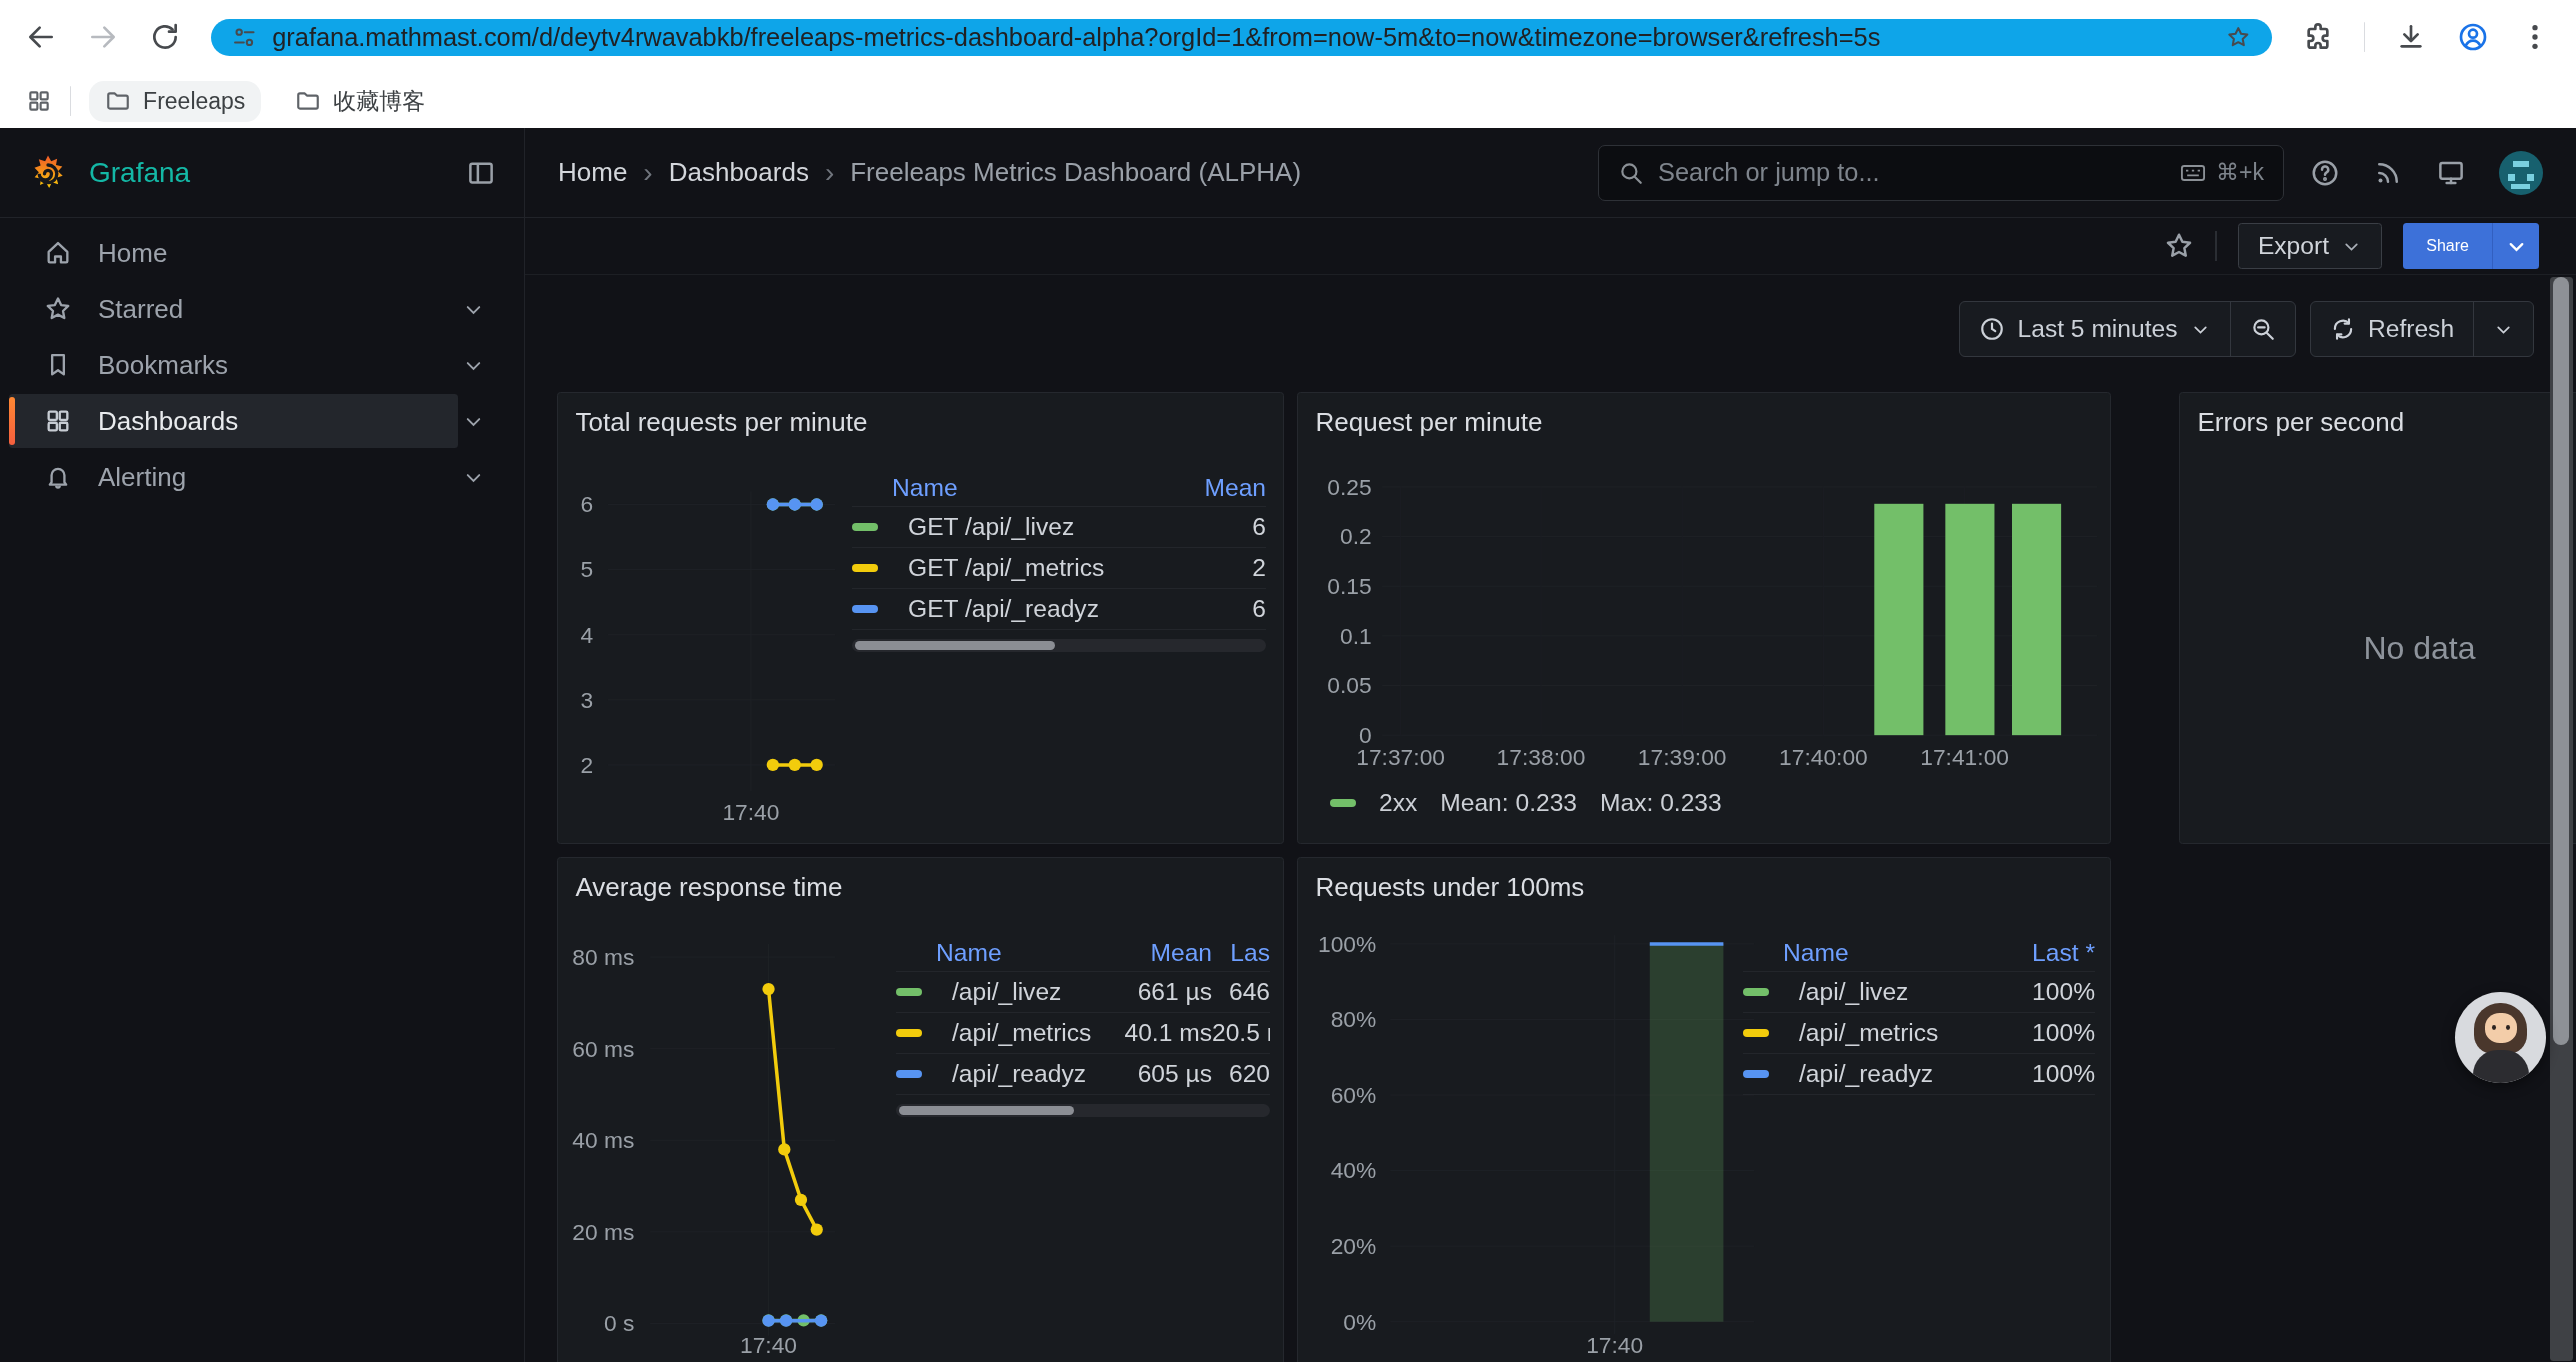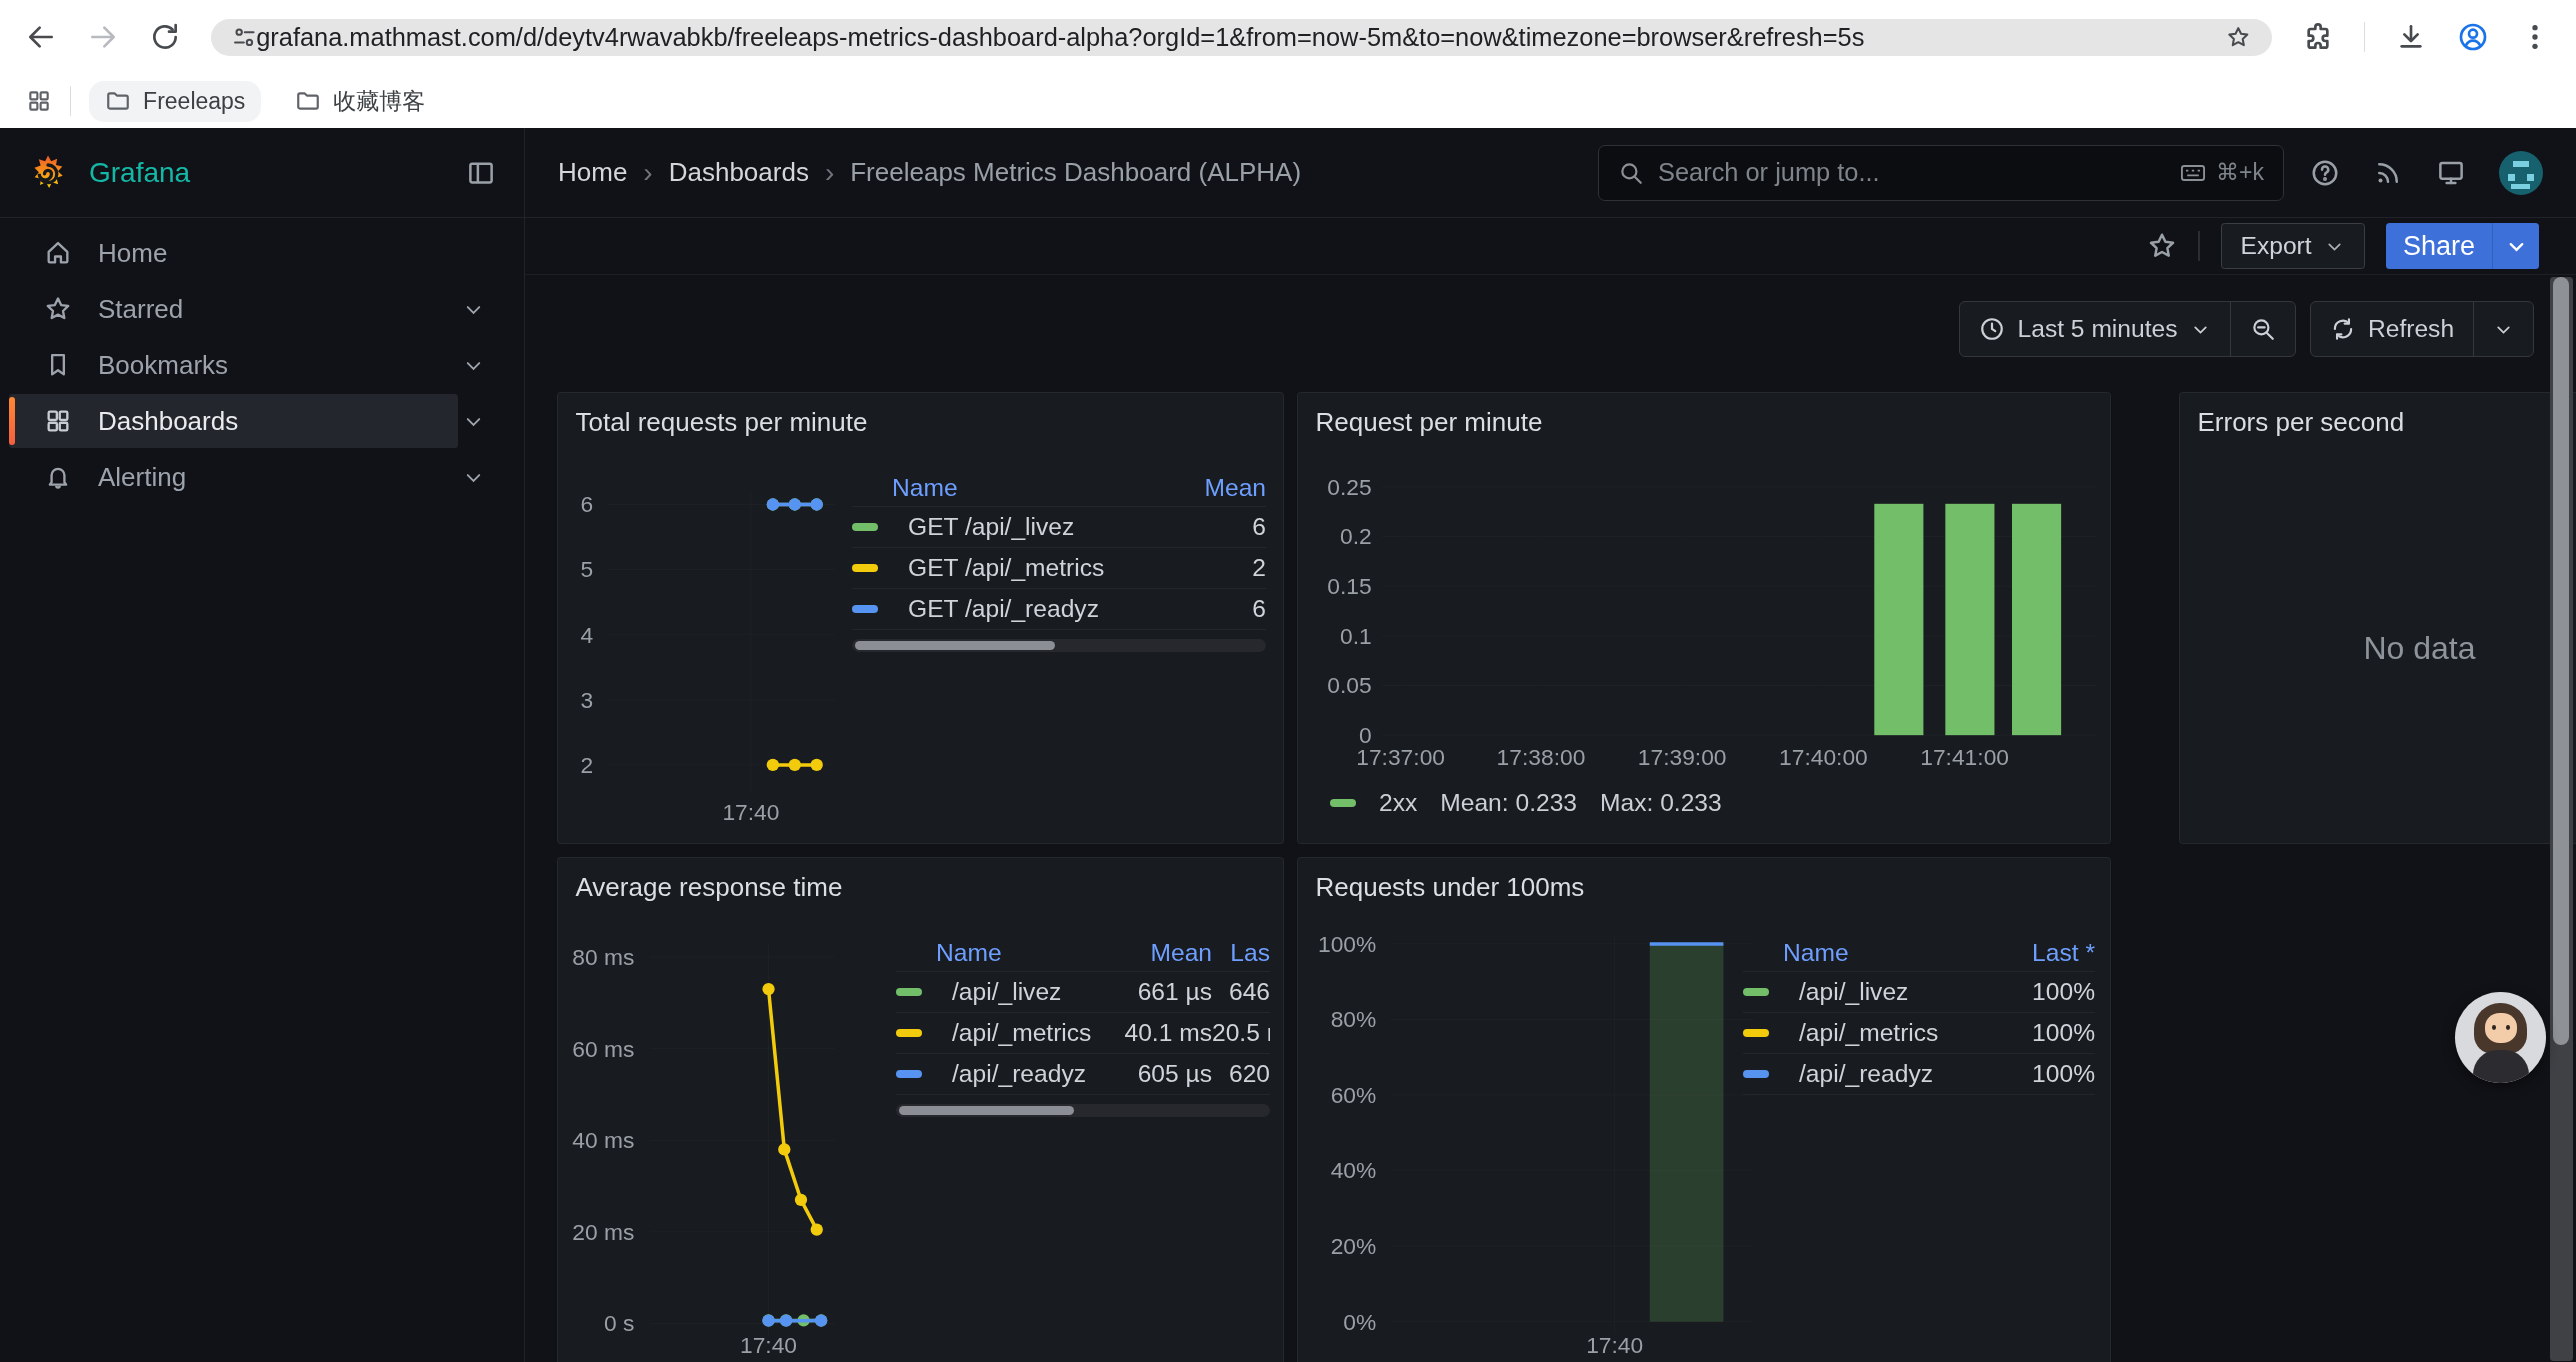--- a/index.html
+++ b/index.html
@@ -5,22 +5,22 @@
   * { box-sizing: border-box; margin: 0; padding: 0; }
   html,body { width:2576px; height:1363px; overflow:hidden; background:#111217;
               font-family:"Liberation Sans", sans-serif; }
   .screen { width:2576px; height:1363px; display:flex; flex-direction:column; }
 
   
   .browser-toolbar { height:74px; background:#ffffff; display:flex; align-items:center;
                      padding:0 24.6px; gap:30px; flex:0 0 auto; }
   .nav-ic { width:32px; height:32px; color:#474a4e; flex:0 0 auto; }
   .nav-ic.disabled { color:#b7babf; }
-  .url-pill { flex:1; height:37px; background:#e5e5e5; border-radius:25.4px; display:flex;
-              align-items:center; padding:0 21px; gap:0; min-width:0; }
+  .url-pill { flex:1; height:37px; background:#0ea5e9; border-radius:25.4px; display:flex;
+              align-items:center; padding:0 21px; gap:16px; min-width:0; }
   .url-pill .ic-small { width:24.6px; height:24.6px; color:#474a4e; flex:0 0 auto; }
   .url-text { font-size:25.4px; color:#202124; white-space:nowrap; overflow:hidden; flex:1; }
   .tb-div { width:1.8px; height:30px; background:#dadce0; border-radius:0.9px; }
   .profile-blue { color:#1a73e8 !important; }
 
   .bookmarks-bar { height:54px; background:#ffffff; display:flex; align-items:center;
                    padding:0 26px; gap:17.5px; flex:0 0 auto; }
   .bm-ic { width:26px; height:26px; color:#5f6368; flex:0 0 auto; }
   .bookmark { display:flex; align-items:center; gap:12.3px; font-size:23px; color:#3c4043;
               padding:7px 16px; border-radius:15px; }
@@ -69,21 +69,21 @@
 
   .hdr2 { height:57px; border-bottom:0.9px solid #1d1f24; display:flex; align-items:center;
           justify-content:flex-end; padding:0 37px; gap:21px; flex:0 0 auto; }
   .vdiv { width:1.8px; height:30px; background:#2a2d33; }
   .btn { display:flex; align-items:center; gap:12.3px; height:46px; padding:0 19px;
          background:#181b20; border:0.9px solid #3a3e45; border-radius:3.5px; font-size:24.6px;
          color:#d0d4da; cursor:pointer; }
   .btn .b-ic { width:21px; height:21px; color:#aab0b8; }
   .share-group { display:flex; height:46px; }
   .share-main { background:#3d71d9; color:#fff; display:flex; align-items:center;
-                padding:0 17px; font-size:27px; font-weight:500; border-radius:3.5px 0 0 3.5px;
+                padding:0 23px; font-size:16px; font-weight:500; border-radius:3.5px 0 0 3.5px;
                 cursor:pointer; }
   .share-arrow { width:47px; background:#3d71d9; border-left:0.9px solid #325fc0;
                  border-radius:0 3.5px 3.5px 0; display:flex; align-items:center;
                  justify-content:center; color:#fff; cursor:pointer; }
   .share-arrow .b-ic, .hdr2 .star-ic { width:23px; height:23px; }
   .hdr2 .star-ic { width:30px; height:30px; color:#9aa0a8; }
 
   
   .content { flex:1; position:relative; overflow:hidden; }
   .time-row { position:absolute; top:26px; right:42px; display:flex; gap:14px; }

